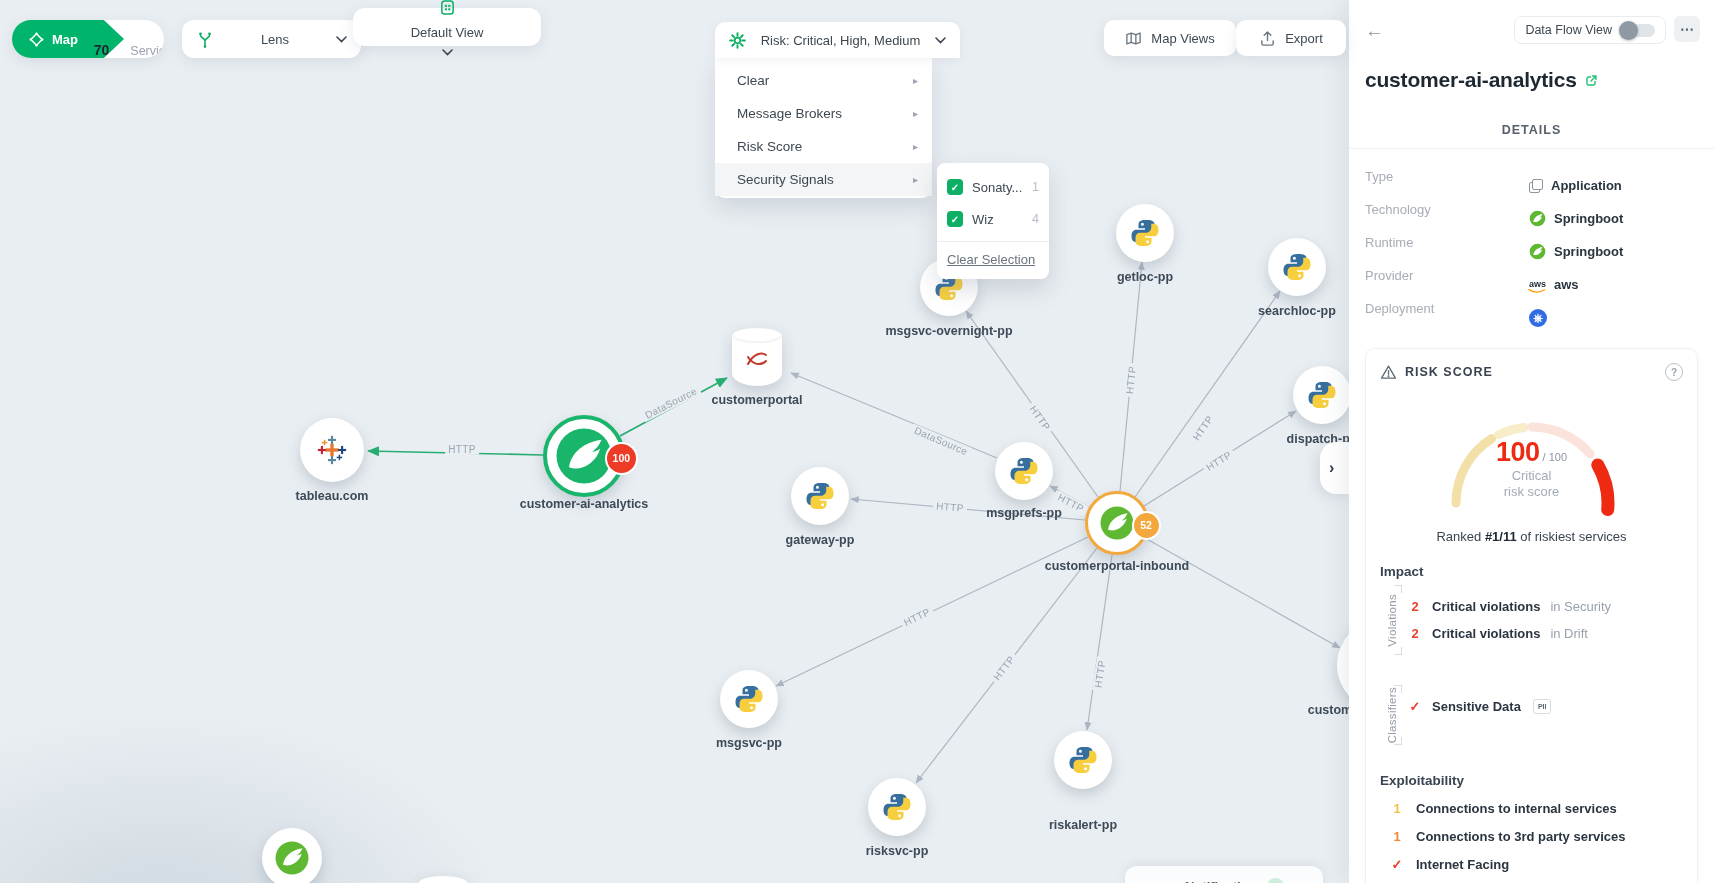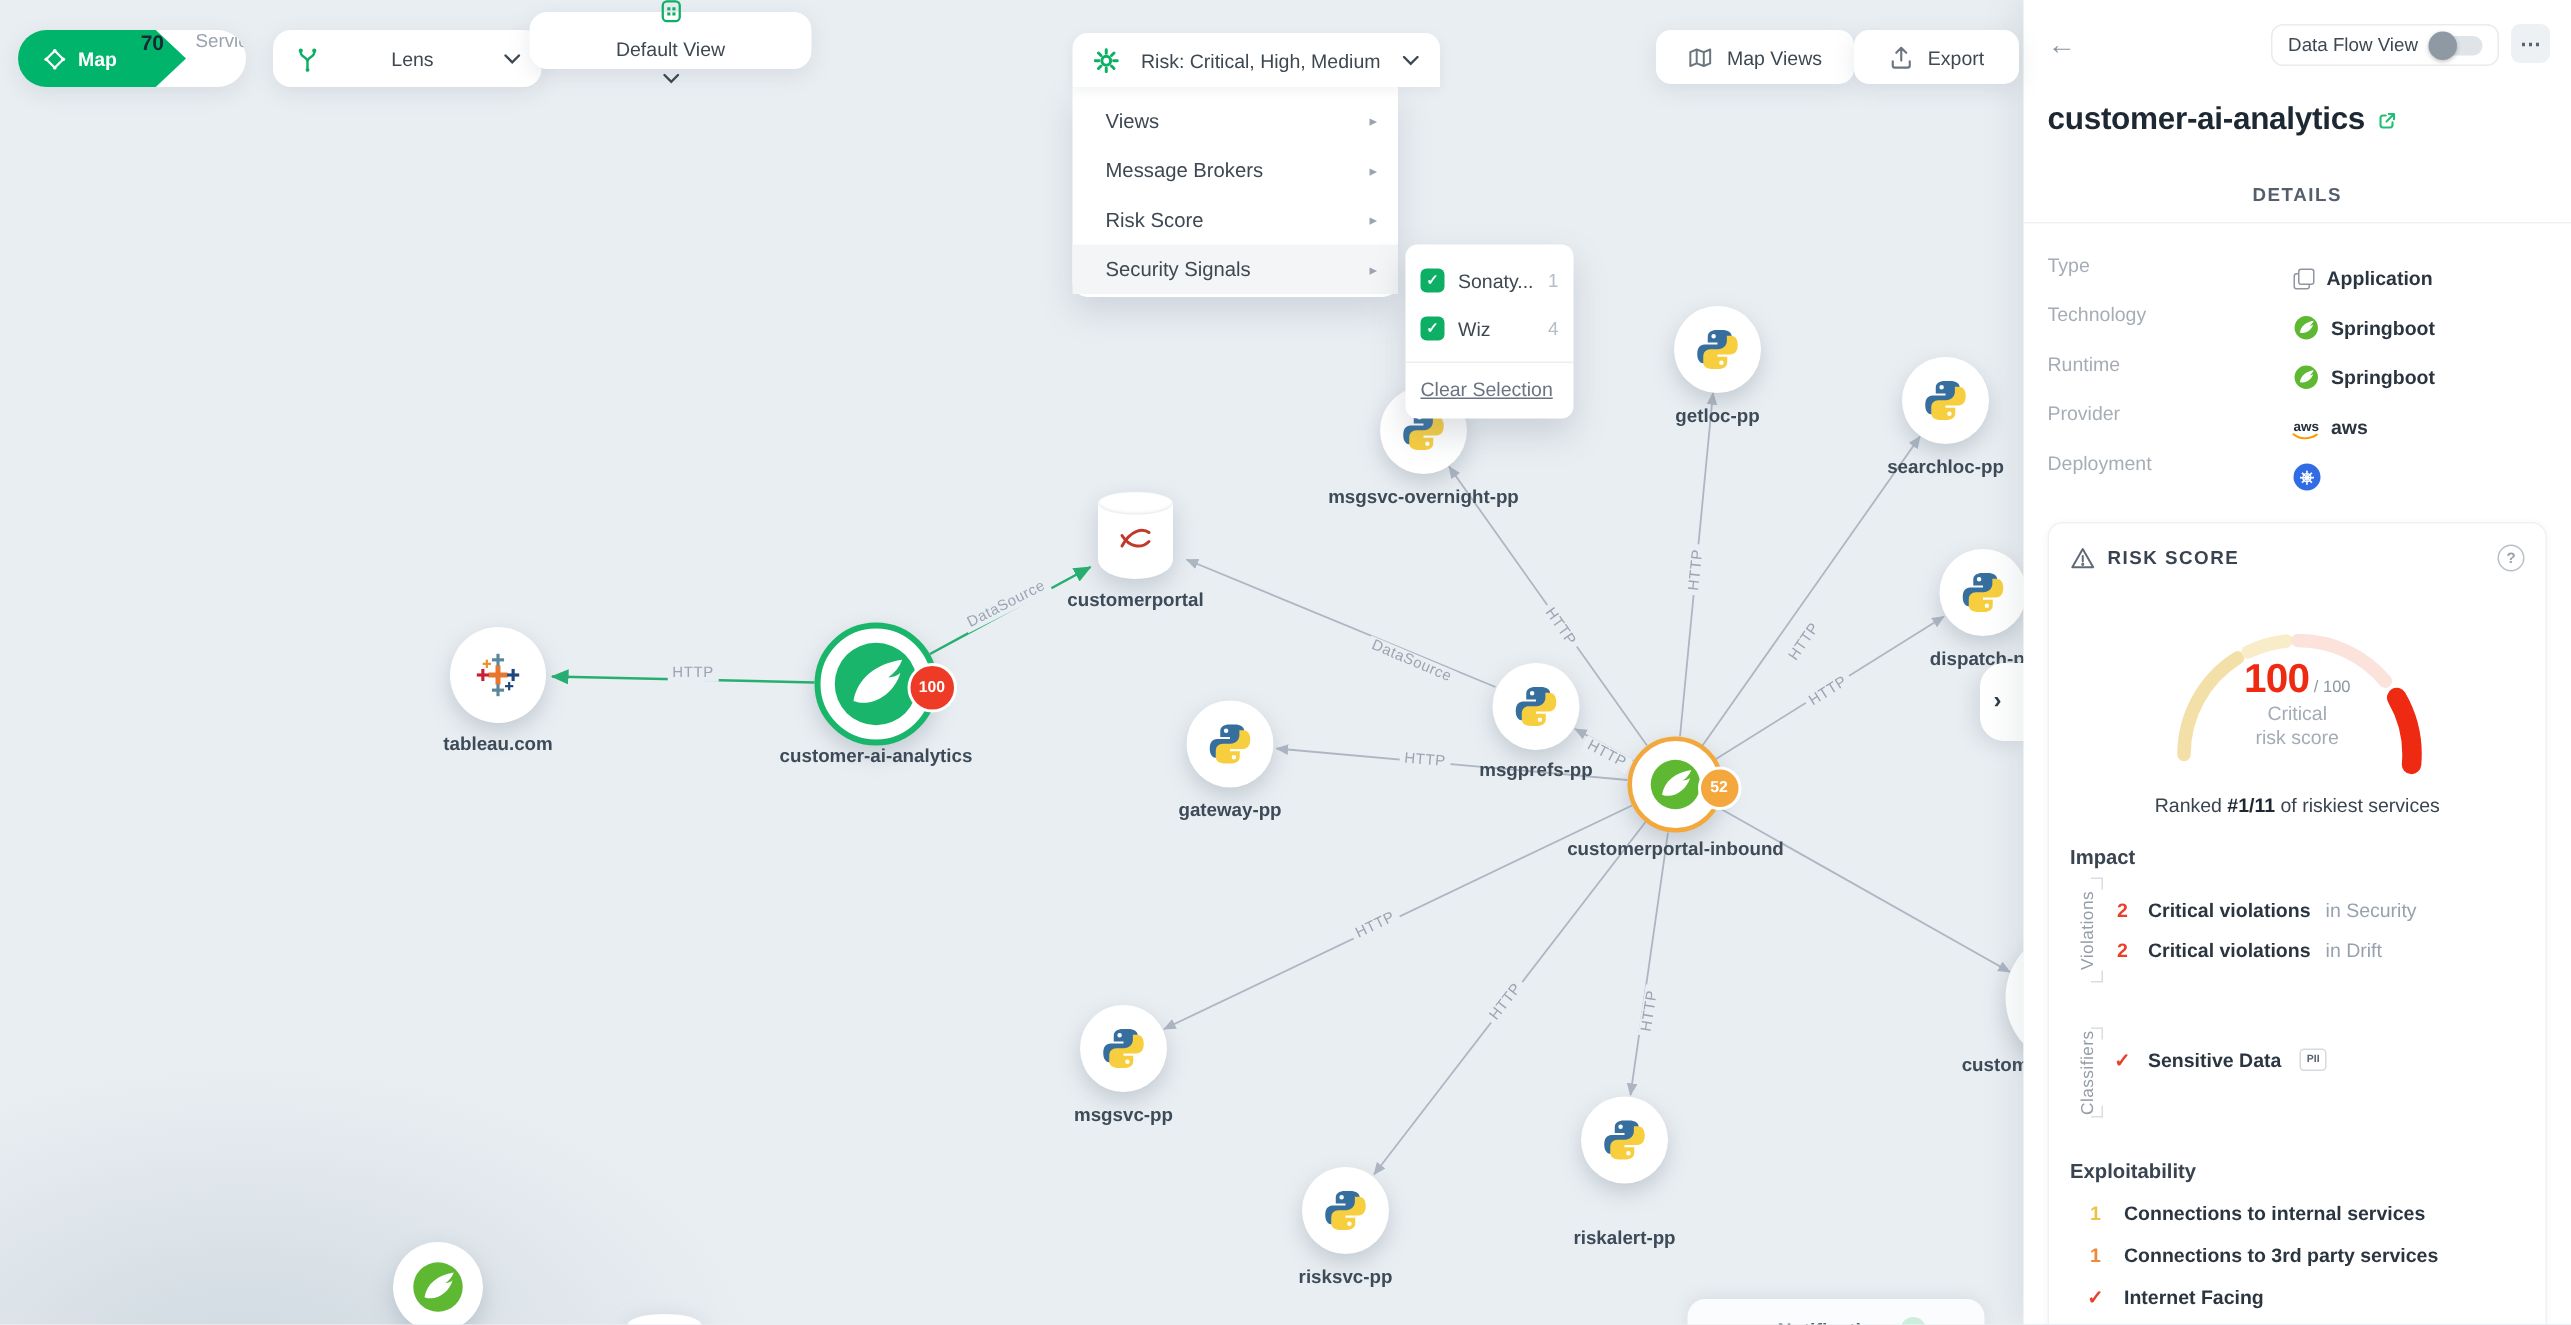--- a/index.html
+++ b/index.html
@@ -42,21 +42,21 @@
   #bottom-widget .bw-row{display:flex;align-items:center;gap:10px;padding:12px 0 0 60px;}
   #bottom-widget .bw-label{font-size:13px;font-weight:600;color:#55606c;}
   #bottom-widget .bw-badge{width:17px;height:17px;border-radius:50%;background:#cdeedd;display:inline-block;}
   
   .tb{position:absolute;z-index:40;background:#fff;box-shadow:0 4px 14px rgba(125,140,155,.18);display:flex;
      align-items:center;}
   #map-pill{left:12px;top:20px;width:152px;height:38px;border-radius:19px;overflow:hidden;}
   #map-pill .green{position:absolute;left:0;top:0;bottom:0;width:96px;background:#00b46b;display:flex;
      align-items:center;gap:7px;padding-left:16px;color:#fff;font-size:13px;font-weight:700;
      clip-path:polygon(0 0,82% 0,100% 50%,82% 100%,0 100%);cursor:pointer;}
-  #map-pill .svc{position:absolute;left:96px;right:0;top:0;bottom:0;display:flex;align-items:flex-start;
+  #map-pill .svc{position:absolute;left:96px;right:0;top:0;bottom:0;display:flex;align-items:flex-end;
      justify-content:center;gap:21px;font-size:12.5px;}
   #map-pill .svc b{font-size:14px;color:#1d2833;}
   #map-pill .svc span.gray{color:#9aa3af;}
   .tb-card{height:38px;border-radius:12px;padding:0 14px;gap:9px;font-size:13px;color:#3d4852;cursor:pointer;}
   #lens-card{left:182px;top:20px;width:151px;justify-content:space-between;}
   #dv-card{left:353px;top:8px;width:160px;justify-content:center;flex-direction:column;}
   #risk-card-btn{left:715px;top:22px;width:217px;height:36px;border-radius:10px 10px 0 0;justify-content:space-between;
      box-shadow:0 2px 8px rgba(125,140,155,.12);z-index:61;}
   #mapviews-btn{left:1104px;top:20px;width:104px;height:36px;border-radius:10px;justify-content:center;}
   #export-btn{left:1236px;top:20px;width:82px;height:36px;border-radius:10px;justify-content:center;}
@@ -419,21 +419,21 @@
     <svg width="17" height="17" viewBox="0 0 18 18" fill="none" stroke="#6b7580" stroke-width="1.5" stroke-linecap="round" stroke-linejoin="round">
         <path d="M9 11V2.5M5.5 5.5L9 2l3.5 3.5M3 11.5v3A1.5 1.5 0 004.5 16h9a1.5 1.5 0 001.5-1.5v-3"></path>
       </svg>
   </span>
   <span class="lbl">Export</span>
 </div>
 
 <div id="filter-menu">
   <div id="menu-list">
       <div class="menu-item">
-        <span class="mi-label">Views</span>
+        <span class="mi-label">Clear</span>
         <span class="mi-arrow">▸</span>
       </div>
       <div class="menu-item">
         <span class="mi-label">Message Brokers</span>
         <span class="mi-arrow">▸</span>
       </div>
       <div class="menu-item">
         <span class="mi-label">Risk Score</span>
         <span class="mi-arrow">▸</span>
       </div>

